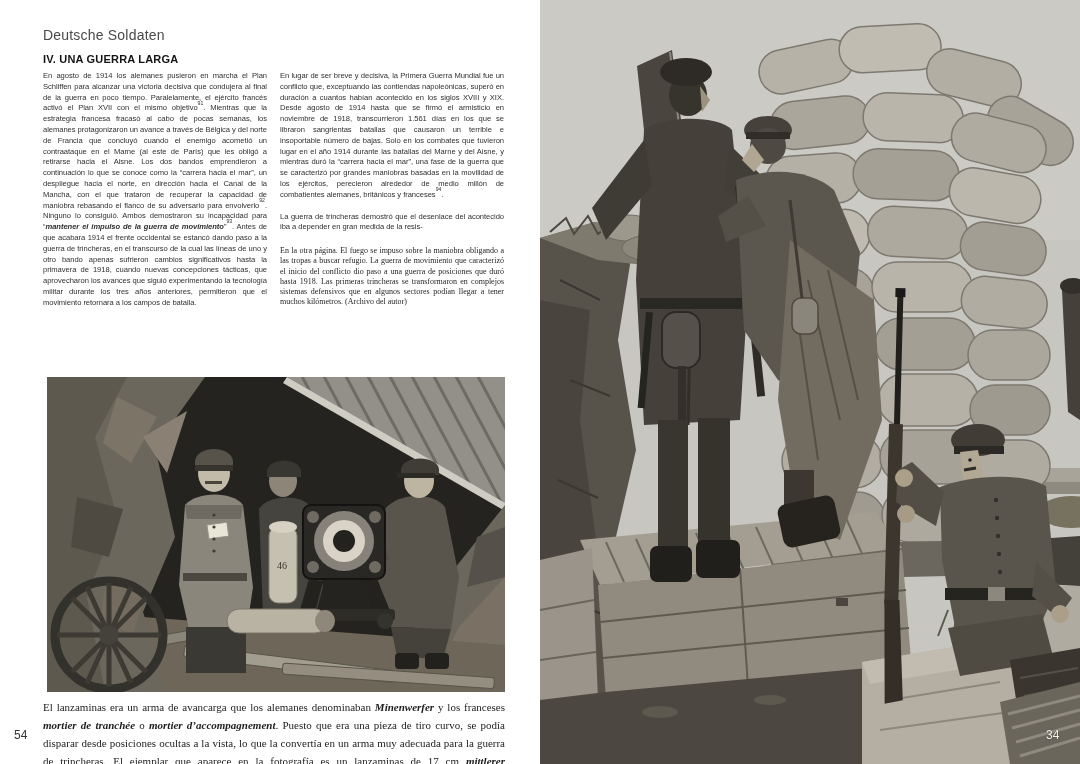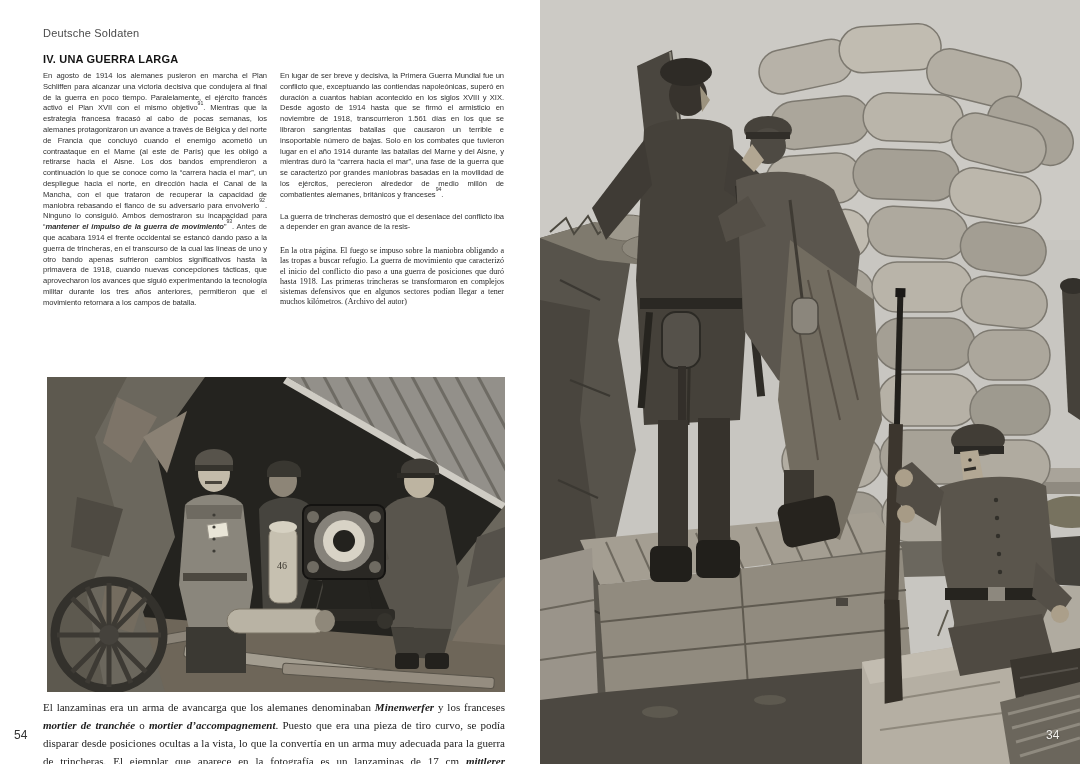--- a/index.html
+++ b/index.html
@@ -2,21 +2,21 @@
 <html><head>
 <meta charset="utf-8">
 <style>
   html,body{margin:0;padding:0;}
   body{width:1080px;height:764px;background:#d9d9d9;font-family:"Liberation Sans",sans-serif;}
   .spread{position:relative;width:1080px;height:764px;display:flex;background:#ffffff;overflow:hidden;}
   .page{position:relative;width:540px;height:764px;}
   .page-left{background:#ffffff;}
   .page-right{background:#c7c5c0;overflow:hidden;}
 
-  .running-head{position:absolute;left:43px;top:27px;font-size:11px;letter-spacing:.2px;color:#4a4a4a;}
+  .running-head{position:absolute;left:43px;top:27px;font-size:14px;letter-spacing:.2px;color:#4a4a4a;}
   .chapter-title{position:absolute;left:43px;top:53px;font-size:11px;font-weight:bold;letter-spacing:.2px;color:#141414;margin:0;}
 
   .cols{position:absolute;left:43px;top:71px;width:462px;display:flex;gap:13px;}
   .col{width:224px;}
   .body-par{font-size:7.6px;line-height:10.8px;letter-spacing:-0.05px;text-align:justify;color:#2f2f2f;margin:0 0 11px 0;}
   .it{font-style:italic;font-weight:bold;}
   sup{font-size:68%;line-height:0;position:relative;top:-0.45em;}
 
   .serif-caption{font-family:"Liberation Serif",serif;font-size:8px;line-height:10.2px;text-align:justify;color:#1d1d1d;margin:13px 0 0 0;}
 
@@ -40,21 +40,21 @@
 
     <div class="running-head">Deutsche Soldaten</div>
     <h1 class="chapter-title">IV. UNA GUERRA LARGA</h1>
 
     <div class="cols">
       <div class="col">
         <p class="body-par"><span>En agosto de 1914 los alemanes pusieron en marcha el Plan Schliffen para alcanzar una victoria decisiva que condujera al final de la guerra en poco tiempo. Paralelamente, el ejército francés activó el Plan XVII con el mismo objetivo</span><sup>91</sup><span>. Mientras que la estrategia francesa fracasó al cabo de pocas semanas, los alemanes protagonizaron un avance a través de Bélgica y del norte de Francia que concluyó cuando el enemigo acometió un contraataque en el Marne (al este de París) que les obligó a retirarse hacia el Aisne. Los dos bandos emprendieron a continuación lo que se conoce como la “carrera hacia el mar”, un despliegue hacia el norte, en dirección hacia el Canal de la Mancha, con el que trataron de recuperar la capacidad de maniobra rebasando el flanco de su adversario para envolverlo</span><sup>92</sup><span>. Ninguno lo consiguió. Ambos demostraron su incapacidad para “</span><span class="it">mantener el impulso de la guerra de movimiento</span><span>”</span><sup>93</sup><span>. Antes de que acabara 1914 el frente occidental se estancó dando paso a la guerra de trincheras, en el transcurso de la cual las líneas de uno y otro bando apenas sufrieron cambios significativos hasta la primavera de 1918, cuando nuevas concepciones tácticas, que aprovecharon los avances que siguió experimentando la tecnología militar durante los tres años anteriores, permitieron que el movimiento retornara a los campos de batalla.</span></p>
       </div>
       <div class="col">
         <p class="body-par"><span>En lugar de ser breve y decisiva, la Primera Guerra Mundial fue un conflicto que, exceptuando las contiendas napoleónicas, superó en duración a cuantos habían acontecido en los siglos XVIII y XIX. Desde agosto de 1914 hasta que se firmó el armisticio en noviembre de 1918, transcurrieron 1.561 días en los que se libraron sangrientas batallas que causaron un terrible e insoportable número de bajas. Solo en los combates que tuvieron lugar en el año 1914 durante las batallas del Marne y del Aisne, y mientras duró la “carrera hacia el mar”, una fase de la guerra que se caracterizó por grandes maniobras basadas en la movilidad de los ejércitos, perecieron alrededor de medio millón de combatientes alemanes, británicos y franceses</span><sup>94</sup><span>.</span></p>
-        <p class="body-par">La guerra de trincheras demostró que el desenlace del conflicto iba a depender en gran avance de la resis-</p>
+        <p class="body-par">La guerra de trincheras demostró que el desenlace del acontecido iba a depender en gran medida de la resis-</p>
         <p class="serif-caption">En la otra página. El fuego se impuso sobre la maniobra obligando a las tropas a buscar refugio. La guerra de movimiento que caracterizó el inicio del conflicto dio paso a una guerra de posiciones que duró hasta 1918. Las primeras trincheras se transformaron en complejos sistemas defensivos que en algunos sectores podían llegar a tener muchos kilómetros. (Archivo del autor)</p>
       </div>
     </div>
 
     <figure class="photo-left" style="margin:0;">
       <svg width="458" height="315" viewBox="0 0 458 315">
 
         <rect width="458" height="315" fill="#24231f"></rect>
 
         <g>

